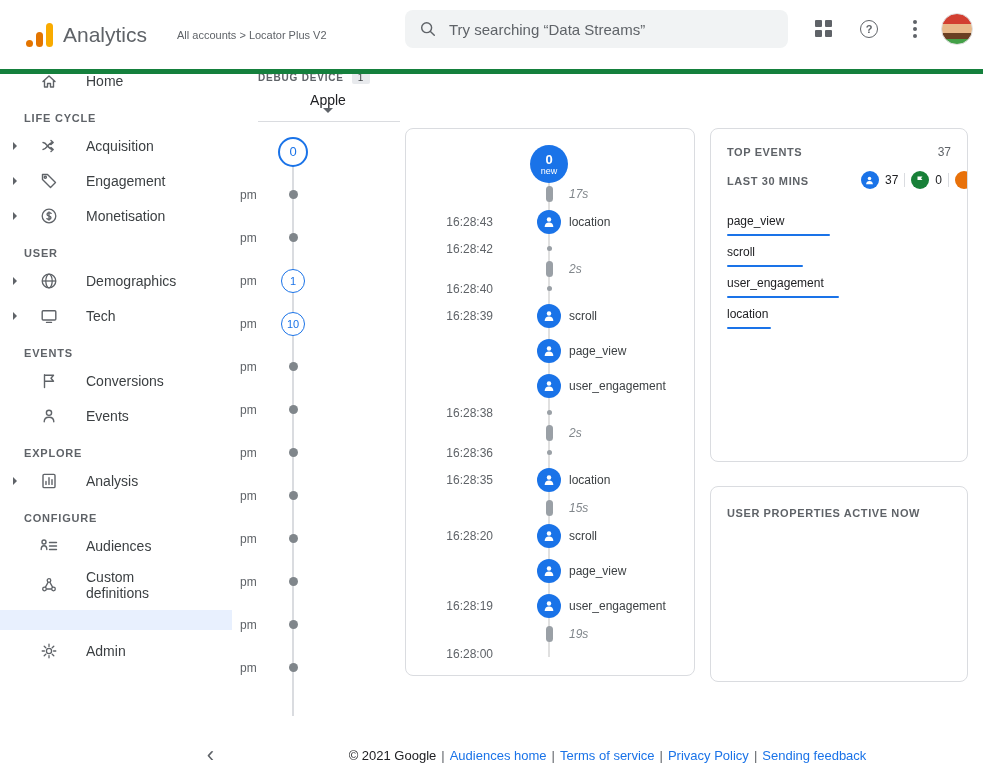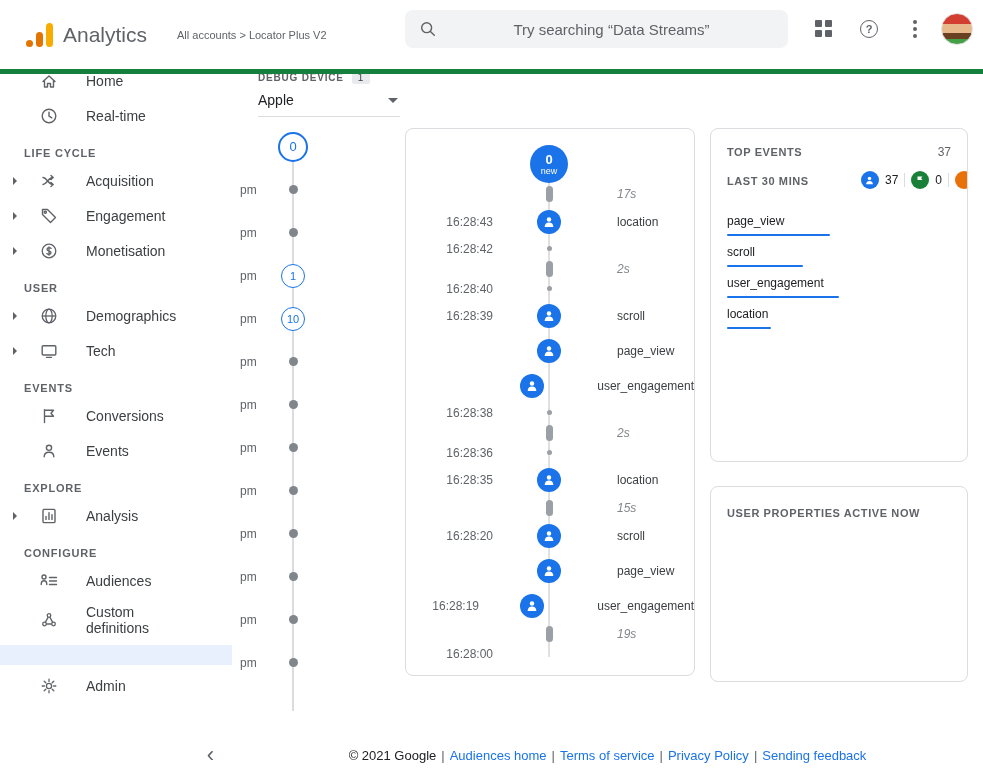--- a/index.html
+++ b/index.html
@@ -16,21 +16,21 @@
   .l-bar-t { width:7px; height:24px; border-radius:3.5px; background:#f9ab00; }
   .app-name { font-size:21px; color:#5f6368; margin-left:10px; }
   .prop-block { margin-left:30px; }
   .breadcrumb { font-size:11px; color:#5f6368; }
   .prop-title { font-size:18px; color:#202124; display:flex; align-items:center; gap:9px; cursor:pointer; }
   .caret-down { width:0; height:0; border-left:5px solid transparent; border-right:5px solid transparent;
                 border-top:5px solid #5f6368; }
   .search { position:absolute; left:405px; top:10px; width:383px; height:38px; background:#f1f3f4;
             border-radius:8px; display:flex; align-items:center; padding:0 14px; gap:12px; }
   .search input { border:none; outline:none; background:transparent; font-size:15px; color:#4d7c0f;
-                  flex:1; font-family:inherit;text-align:center; }
+                  flex:1; font-family:inherit; }
   .search input::placeholder { color:#5f6368; opacity:1; }
   .header-actions { position:absolute; right:10px; top:0; height:57px; display:flex; align-items:center; gap:6px; }
   .icon-btn { width:40px; height:40px; border-radius:50%; display:flex; align-items:center;
               justify-content:center; cursor:pointer; }
   .grid-icon { display:grid; grid-template-columns:repeat(2,7px); grid-gap:3px; }
   .grid-icon span { width:7px; height:7px; background:#5f6368; border-radius:1px; }
   .help-icon { width:18px; height:18px; border:1.6px solid #5f6368; border-radius:50%; color:#5f6368;
                font-size:11px; font-weight:bold; display:flex; align-items:center; justify-content:center; }
   .kebab-icon { display:flex; flex-direction:column; gap:3px; }
   .kebab-icon span { width:4px; height:4px; border-radius:50%; background:#5f6368; }
@@ -53,21 +53,21 @@
   .sb-highlight { height:20px; background:#e8f0fe; margin:3px 0; cursor:pointer; }
   .sb-collapse { position:absolute; bottom:10px; right:18px; font-size:22px; color:#5f6368; cursor:pointer; line-height:1; }
 
   
   .debug-col { position:absolute; left:232px; top:57px; width:176px; bottom:0; }
   .dd-label-row { margin:14px 0 2px 26px; display:flex; align-items:center; gap:8px; font-size:10px;
                   font-weight:bold; color:#5f6368; letter-spacing:.8px; }
   .dd-badge { background:#e8eaed; color:#3c4043; border-radius:2px; padding:1px 6px; font-size:10px; font-weight:normal; }
   .dd-select { margin-left:26px; width:142px; border-bottom:1px solid #dadce0; display:flex;
                justify-content:space-between; align-items:center; padding:6px 2px 8px 0; font-size:14px;
-               color:#202124; cursor:pointer; }
+               color:#202124; cursor:pointer;flex-direction:column; }
   .minutes { position:relative; margin-top:8px; height:586px; overflow:hidden; }
   .m-line { position:absolute; left:60px; top:24px; bottom:0; width:2px; background:#dadce0; }
   .m-row { height:43px; display:flex; align-items:center; position:relative; }
   .m-pm { width:40px; padding-left:8px; font-size:12px; color:#5f6368; }
   .m-node { width:42px; display:flex; justify-content:center; }
   .m-circle-lg { width:30px; height:30px; border-radius:50%; border:2px solid #1a73e8; background:#fff;
                  color:#1a73e8; font-size:13px; font-weight:500; display:flex; align-items:center;
                  justify-content:center; cursor:pointer; }
   .m-circle { width:24px; height:24px; border-radius:50%; border:1.5px solid #1a73e8; background:#fff;
               color:#1a73e8; font-size:11px; display:flex; align-items:center; justify-content:center; cursor:pointer; }
@@ -83,21 +83,21 @@
             color:#fff; margin-left:124px; display:flex; flex-direction:column; align-items:center;
             justify-content:center; line-height:1; }
   .s-head .v { font-size:13px; font-weight:bold; }
   .s-head .l { font-size:9px; margin-top:1px; }
   .s-row { position:relative; z-index:1; display:flex; align-items:center; }
   .s-row.event { height:35px; cursor:pointer; }
   .s-row.timeonly { height:19px; }
   .s-row.gaprow { height:21px; }
   .s-time { width:125px; padding-right:38px; text-align:right; font-size:12px; color:#5f6368; }
   .s-node { width:36px; display:flex; justify-content:center; align-items:center; }
-  .s-label { font-size:12px; color:#3c4043; padding-left:2px;margin-left:48px; }
+  .s-label { font-size:12px; color:#3c4043; padding-left:2px; }
   .gap-label { font-style:italic; color:#80868b; }
   .ev-icon { width:24px; height:24px; border-radius:50%; background:#1a73e8; display:flex;
              align-items:center; justify-content:center; }
   .t-dot { width:5px; height:5px; border-radius:50%; background:#9aa0a6; }
   .gap-cap { width:7px; height:16px; border-radius:4px; background:#9aa0a6; }
 
   
   .top-events-card { left:710px; top:128px; width:258px; height:334px; padding:16px; overflow:hidden; }
   .te-title-row { display:flex; justify-content:space-between; align-items:center; }
   .te-title, .te-sub { font-size:11px; font-weight:bold; color:#5f6368; letter-spacing:.6px; }
@@ -172,30 +172,20 @@
     <div class="sb-item">
       <span class="sb-arrow"></span>
       <span class="sb-icon">
         <svg width="20" height="20" viewBox="0 0 20 20" fill="none" stroke="#5f6368" stroke-width="1.4" stroke-linecap="round" stroke-linejoin="round">
             <path d="M4 10.5 L10 5 L16 10.5 M5.5 9.5 V16 H8.5 V12.5 H11.5 V16 H14.5 V9.5"></path>
           </svg>
       </span>
       <span class="sb-label">Home</span>
     </div>
 
-    <div class="sb-item">
-      <span class="sb-arrow"></span>
-      <span class="sb-icon">
-        <svg width="20" height="20" viewBox="0 0 20 20" fill="none" stroke="#5f6368" stroke-width="1.4" stroke-linecap="round">
-            <circle cx="10" cy="10" r="6.8"></circle>
-            <path d="M10 6.2 V10 L12.8 11.8"></path>
-          </svg>
-      </span>
-      <span class="sb-label">Real-time</span>
-    </div>
 
     <div class="sb-section">LIFE CYCLE</div>
 
     <div class="sb-item">
       <span class="sb-arrow has"></span>
       <span class="sb-icon">
         <svg width="20" height="20" viewBox="0 0 20 20" fill="none" stroke="#5f6368" stroke-width="1.4" stroke-linecap="round" stroke-linejoin="round">
             <path d="M4 13.5 C8 13.5 9 6.5 14 6.5 M12 4.5 L14.2 6.5 L12 8.5 M4 6.5 C8 6.5 9 13.5 14 13.5 M12 11.5 L14.2 13.5 L12 15.5"></path>
           </svg>
       </span>

